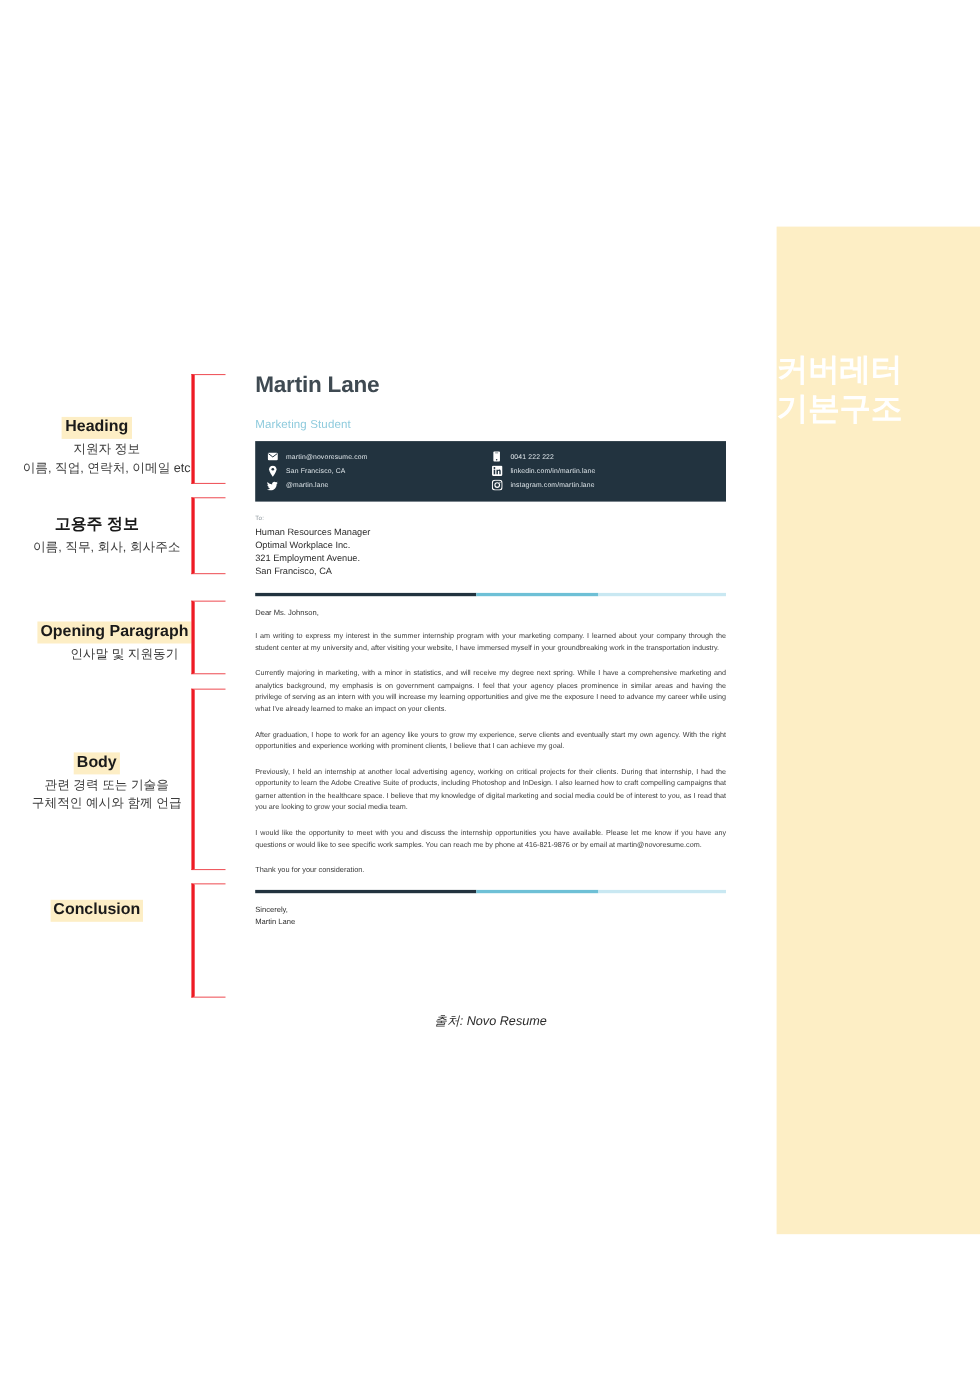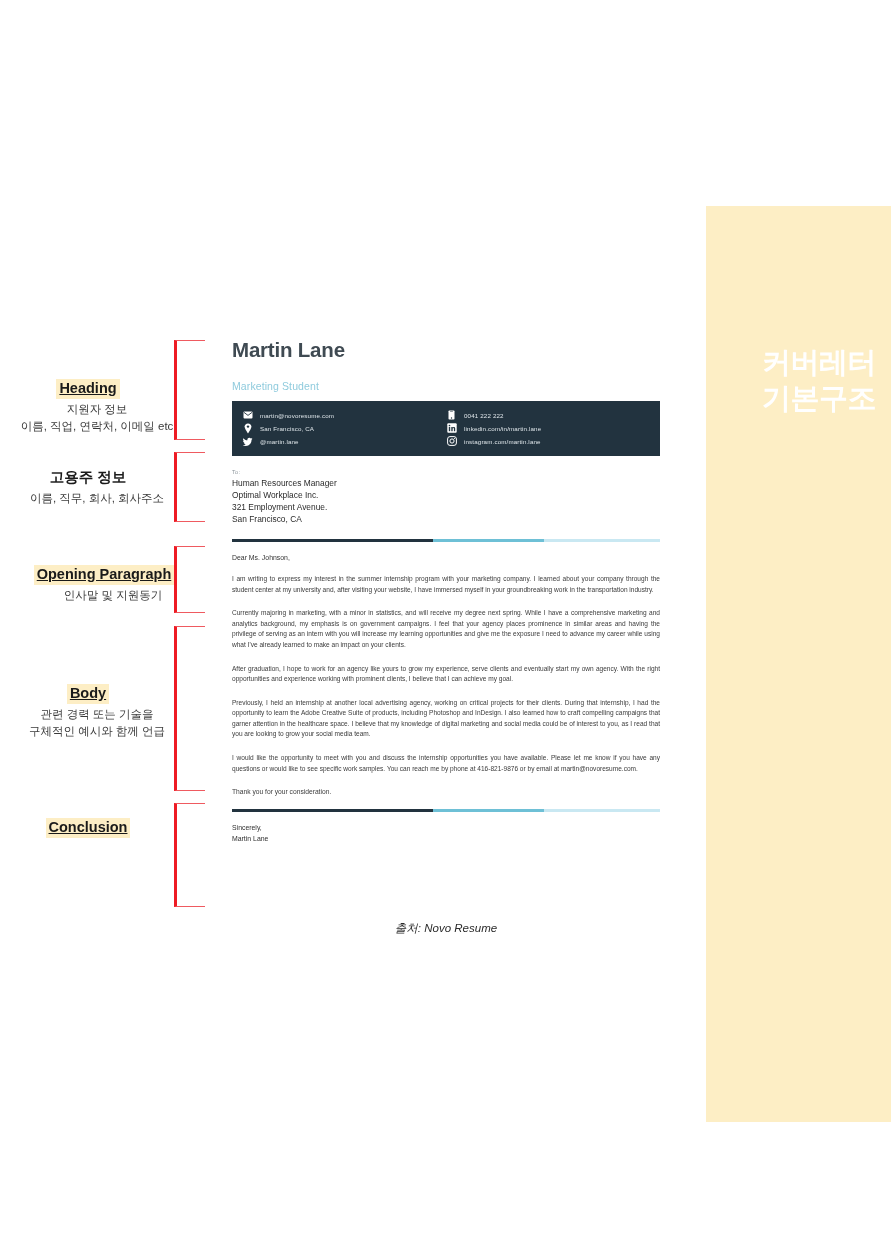--- a/index.html
+++ b/index.html
@@ -18,23 +18,22 @@
     position: absolute;
     left: 706px;
     top: 206px;
     width: 185px;
     height: 916px;
     background: #fdeec5;
   }
   #side-panel-title {
     position: absolute;
     left: 0;
-    top: 138px;
+    top: 112px;
     width: 170px;
-    text-align: right;
     color: #ffffff;
     font-size: 29px;
     font-weight: bold;
     line-height: 1.25;
     letter-spacing: -0.5px;
   }
   #side-panel-title .l2 { display: block; }
 
   
   .label-group {
@@ -44,21 +43,21 @@
     color: #3a3a3a;
   }
   .label-title {
     font-size: 14.5px;
     font-weight: bold;
     color: #1a1a1a;
     display: inline-block;
     padding: 0 3px;
     line-height: 1.35;
   }
-  .label-title.hl { background: #fdeec5; text-decoration: underline; }
+  .label-title.hl { background: #fdeec5; }
   .label-sub {
     font-size: 11.5px;
     line-height: 1.55;
     color: #3a3a3a;
     margin-top: 2px;
   }
   .label-sub span { display: block; margin-left: 18px; }
 
   
   .bracket {

